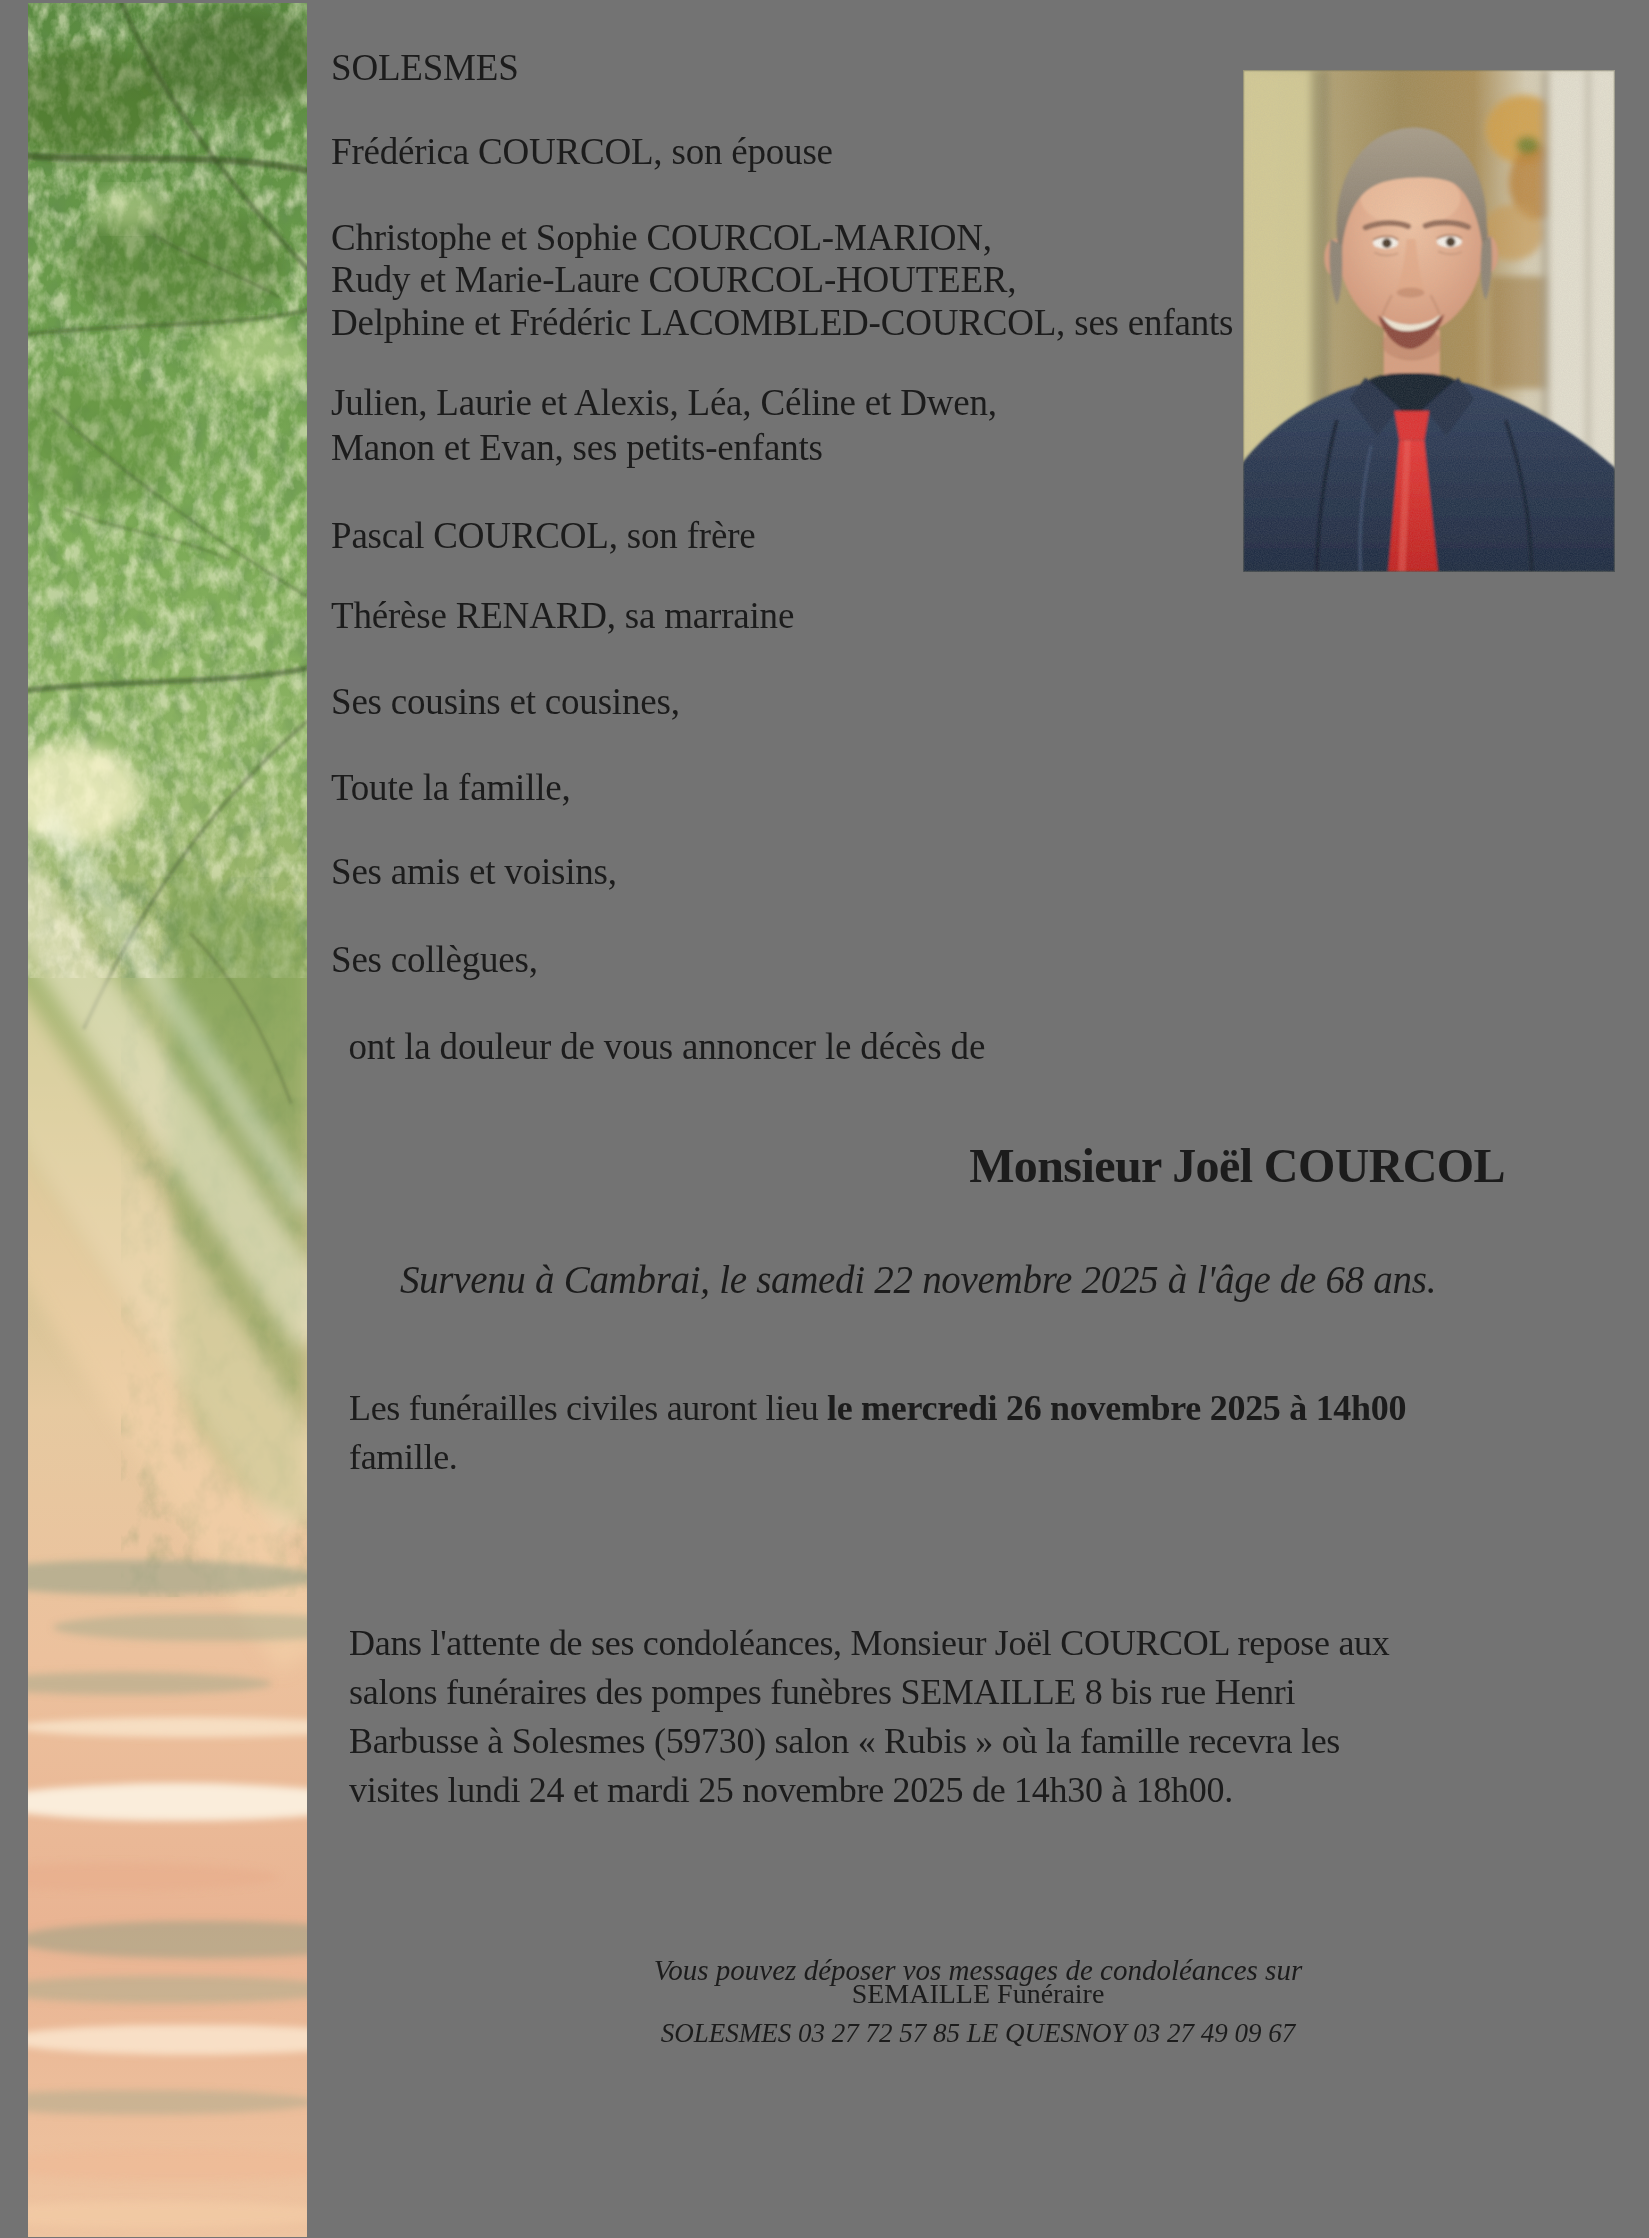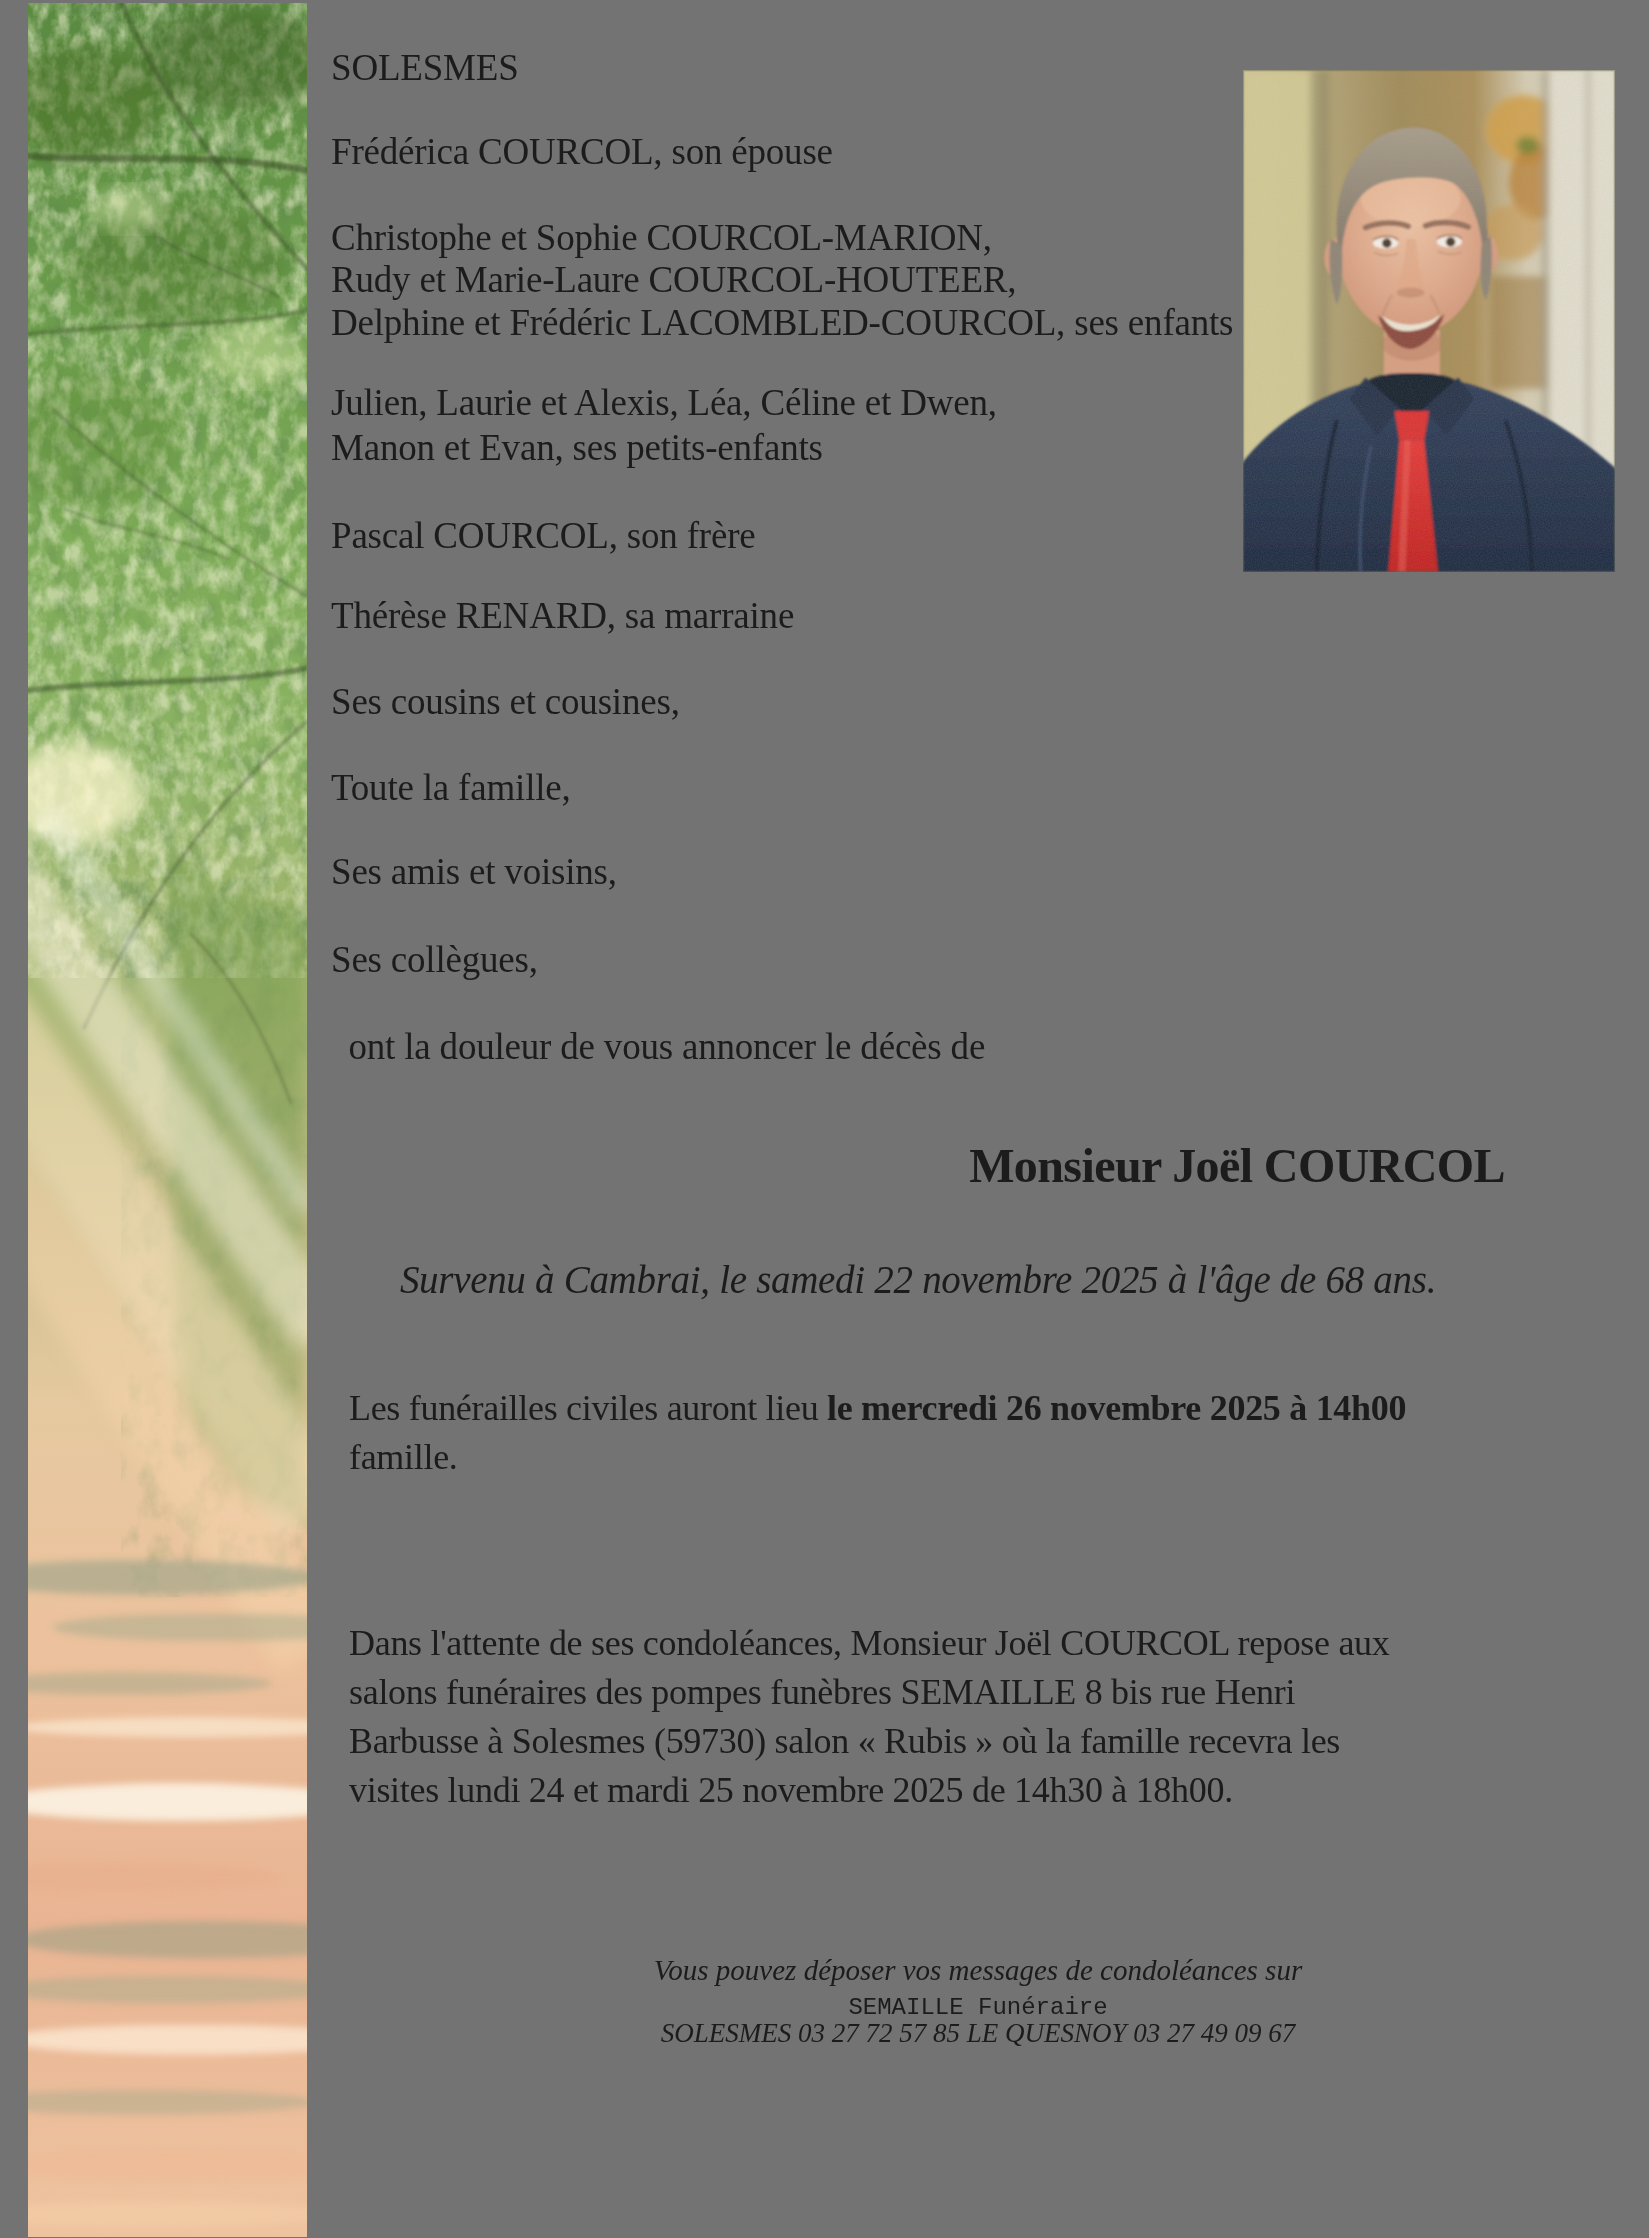--- a/index.html
+++ b/index.html
@@ -40,21 +40,21 @@
     position:absolute; left:0; width:1174px; text-align:center;
     font-size:39px; font-style:italic; white-space:nowrap; letter-spacing:-0.3px;
   }
 
   .para { position:absolute; left:0;margin-left:18px; }
   .pline { font-size:36px; line-height:49px; white-space:nowrap; letter-spacing:-0.3px; }
   .pline b { font-weight:bold; }
 
   .footer-block { position:absolute; left:19px; width:1256px; text-align:center; }
   .f-condolences { position:absolute; left:0; width:100%; top:0;  font-size:29px; font-style:italic; white-space:nowrap; }
-  .f-company     { position:absolute; left:0; width:100%; top:40px; font-size:24px; white-space:nowrap;font-family:Liberation Mono, monospace; }
+  .f-company     { position:absolute; left:0; width:100%; top:24px; font-size:28px; white-space:nowrap; }
   .f-phones      { position:absolute; left:0; width:100%; top:64px; font-size:27px; font-style:italic; white-space:nowrap; }
 </style>
 </head>
 <body>
 
 <div class="page">
 
   <svg class="sidebar" viewBox="0 0 446 3576" preserveAspectRatio="none" xmlns="http://www.w3.org/2000/svg">
     <defs>
       <linearGradient id="sbg" x1="0" y1="0" x2="0" y2="1">

